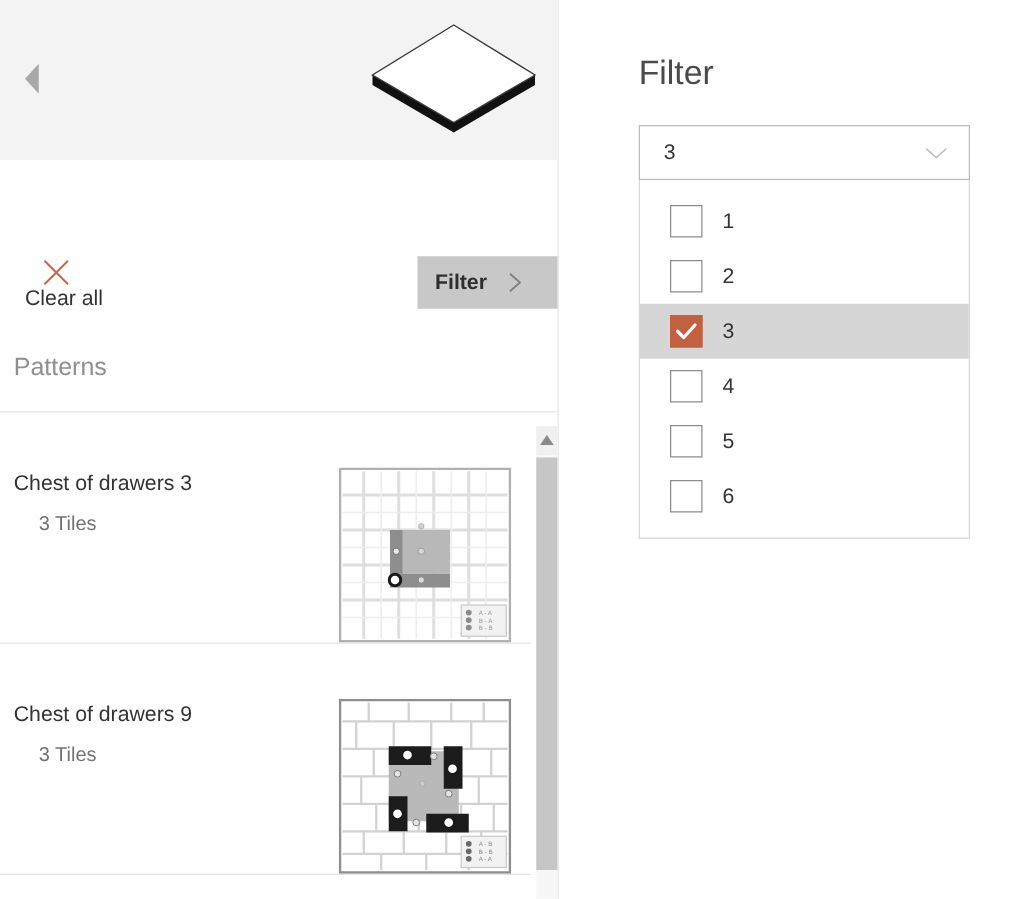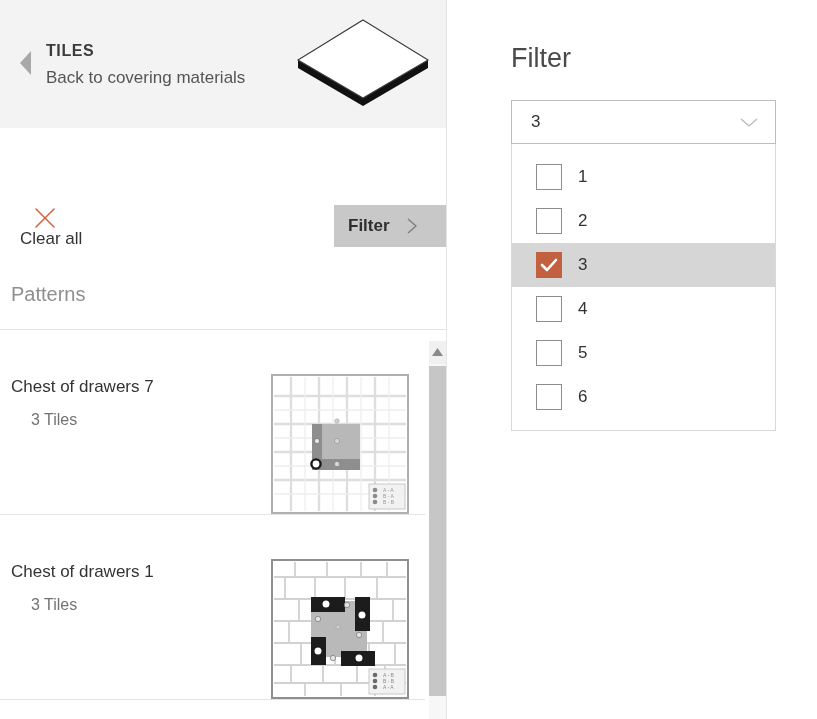--- a/index.html
+++ b/index.html
@@ -286,24 +286,20 @@
 <div id="left-panel">
 
   <div id="panel-header">
 
     <div id="back-arrow">
       <svg width="16" height="26" viewBox="0 0 16 26">
         <polygon points="13,1 13,25 2,13" fill="#a8a8a8"></polygon>
       </svg>
     </div>
 
-    <div id="header-text">
-      <div id="header-title">TILES</div>
-      <div id="header-subtitle">Back to covering materials</div>
-    </div>
 
     <div id="tile-icon">
       <svg width="150" height="96" viewBox="0 0 150 96">
         <polygon points="10,46 10,54 75,92 140,54 140,46 75,84" fill="#111111"></polygon>
         <polygon points="75,6 140,46 75,84 10,46" fill="#ffffff" stroke="#3a3a3a" stroke-width="1.1"></polygon>
       </svg>
     </div>
   </div>
 
 
@@ -322,21 +318,21 @@
     </svg>
   </div>
 
   <div id="patterns-label">Patterns</div>
   <div id="patterns-divider"></div>
 
   <div id="results-list">
 
     <div class="result-item">
       <div class="result-text">
-        <div class="result-title">Chest of drawers 7</div>
+        <div class="result-title">Chest of drawers 3</div>
         <div class="result-subtitle">3 Tiles</div>
       </div>
       <div class="result-thumb">
         <svg viewBox="0 0 138 140" width="138" height="140">
           <rect x="1" y="1" width="136" height="138" fill="#ffffff" stroke="#b0b0b0" stroke-width="2"></rect>
           <g stroke="#dedede" stroke-width="2.4" fill="none">
             <line x1="3" y1="22" x2="135" y2="22"></line>
             <line x1="3" y1="50" x2="135" y2="50"></line>
             <line x1="3" y1="78" x2="135" y2="78"></line>
             <line x1="3" y1="106" x2="135" y2="106"></line>
@@ -373,21 +369,21 @@
             <text x="112" y="118">A - A</text>
             <text x="112" y="124">B - A</text>
             <text x="112" y="130">B - B</text>
           </g>
         </svg>
       </div>
     </div>
 
     <div class="result-item">
       <div class="result-text">
-        <div class="result-title">Chest of drawers 1</div>
+        <div class="result-title">Chest of drawers 9</div>
         <div class="result-subtitle">3 Tiles</div>
       </div>
       <div class="result-thumb">
         <svg viewBox="0 0 138 140" width="138" height="140">
           <rect x="1" y="1" width="136" height="138" fill="#ffffff" stroke="#8f8f8f" stroke-width="2"></rect>
           <g stroke="#d2d2d2" stroke-width="1.8" fill="none">
             <line x1="3" y1="18" x2="135" y2="18"></line>
             <line x1="3" y1="40" x2="135" y2="40"></line>
             <line x1="3" y1="62" x2="135" y2="62"></line>
             <line x1="3" y1="84" x2="135" y2="84"></line>

